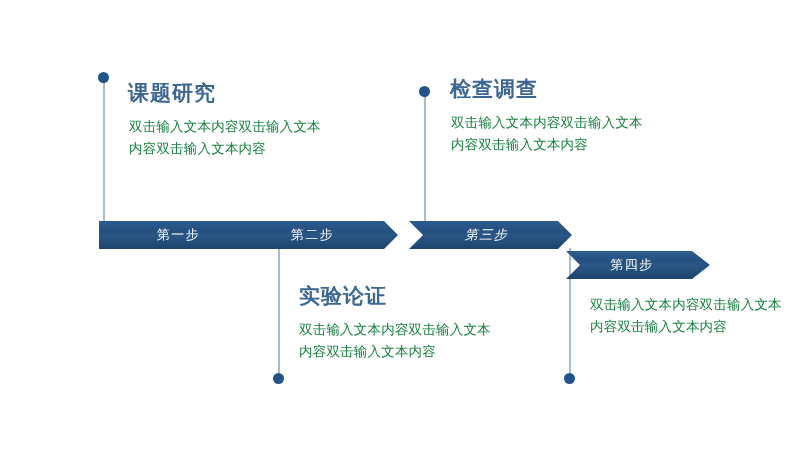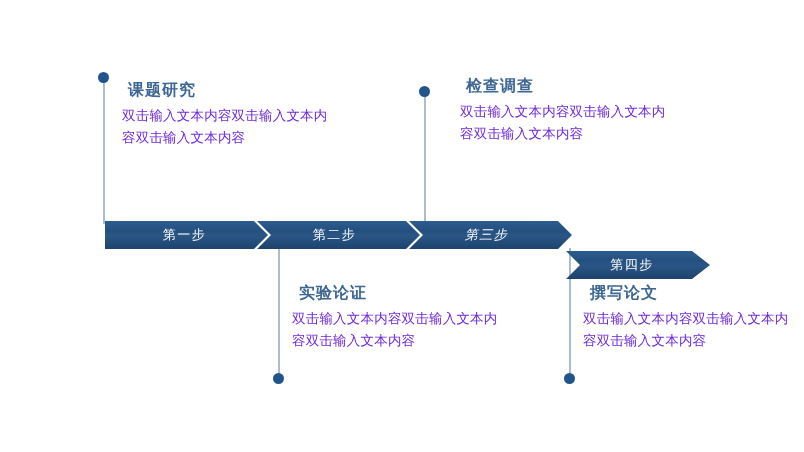--- a/index.html
+++ b/index.html
@@ -33,36 +33,35 @@
     border-radius: 50%;
     background: #22548c;
   }
 
   
   .block {
     position: absolute;
     width: 225px;
   }
   .block-title {
-    font-size: 16px;
+    font-size: 21px;
     font-weight: bold;
     color: #3c6693;
     letter-spacing: 1px;
     margin: 0 0 7px 0;
     line-height: 1.2;
     white-space: nowrap;
   }
   .block-body {
     font-size: 13.5px;
-    color: #6d28d9;
+    color: #15803d;
     line-height: 1.62;
-    margin: 4px;
+    margin: 11px;
     letter-spacing: 0.2px;
     word-break: break-all;
-    font-family: Liberation Mono, monospace;
   }
   .block.top .block-title { margin-left: 10px; }
   .block.bottom .block-title { margin-left: 11px; }
 
   
   #chevron-bar {
     position: absolute;
     left: 95px;
     top: 221px;
     width: 615px;
@@ -117,42 +116,41 @@
   <div class="node-dot" style="left:419px; top:86px;"></div>
 
   <div class="connector" style="left:569px; top:248px; height:132px;"></div>
   <div class="node-dot" style="left:564px; top:373px;"></div>
 
   <div class="block top" style="left:118px; top:80px;">
     <p class="block-title">课题研究</p>
     <p class="block-body">双击输入文本内容双击输入文本内容双击输入文本内容</p>
   </div>
 
-  <div class="block top" style="left:456px; top:76px;">
+  <div class="block top" style="left:440px; top:76px;">
     <p class="block-title">检查调查</p>
     <p class="block-body">双击输入文本内容双击输入文本内容双击输入文本内容</p>
   </div>
 
   <div class="block bottom" style="left:288px; top:283px;">
     <p class="block-title">实验论证</p>
     <p class="block-body">双击输入文本内容双击输入文本内容双击输入文本内容</p>
   </div>
 
   <div class="block bottom" style="left:579px; top:283px;">
-    <p class="block-title">撰写论文</p>
     <p class="block-body">双击输入文本内容双击输入文本内容双击输入文本内容</p>
   </div>
 
   <div id="chevron-bar">
 
-    <div class="chev first" style="left:10px; width:163px;">
+    <div class="chev first" style="left:4px; width:163px;">
       <span class="chev-label">第一步</span>
     </div>
 
-    <div class="chev mid" style="left:162px; width:163px;">
+    <div class="chev mid" style="left:140px; width:163px;">
       <span class="chev-label">第二步</span>
     </div>
 
     <div class="chev mid" style="left:314px; width:163px;font-style:italic;">
       <span class="chev-label">第三步</span>
     </div>
 
     <div class="chev last" style="left:471px; width:144px;">
       <span class="chev-label">第四步</span>
     </div>

